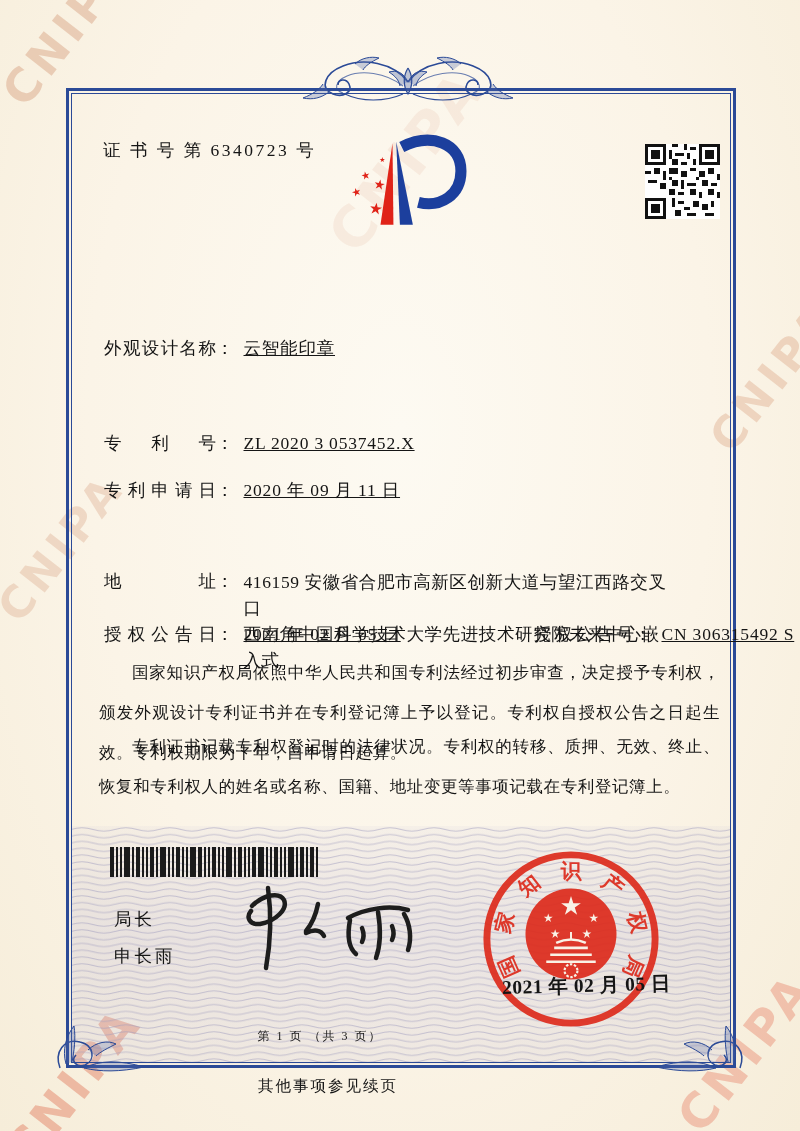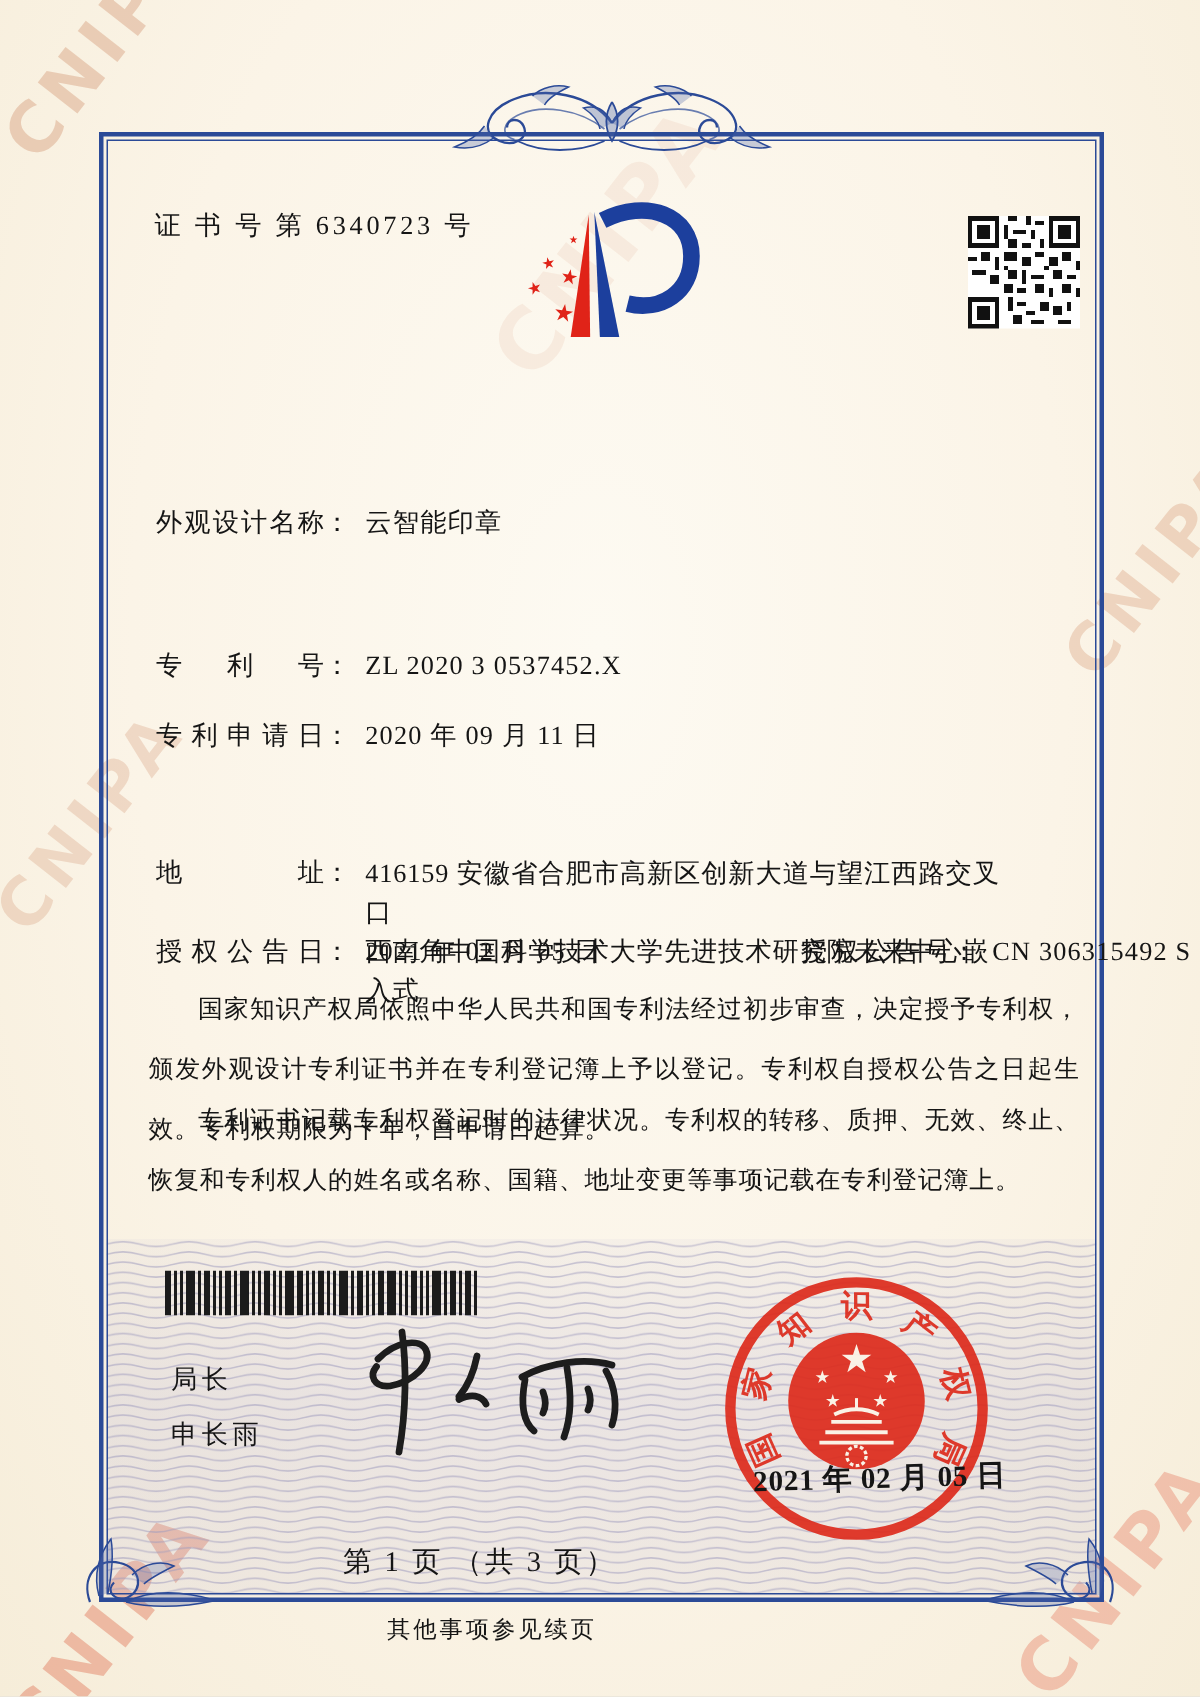--- a/index.html
+++ b/index.html
@@ -32,35 +32,35 @@
   .cornerfl.left { left:52px; top:1020px; }
   .cornerfl.right { right:52px; top:1020px; transform:scaleX(-1); }
   .cert-no { position:absolute; left:103px; top:138px; font-size:17.5px; letter-spacing:2.5px; }
   .qr { position:absolute; left:645px; top:144px; width:75px; height:75px; }
   .logo { position:absolute; left:337px; top:129px; width:148px; height:108px; }
   .title { position:absolute; left:0; top:241px; width:800px; text-align:center;
     font-size:39px; font-weight:bold; letter-spacing:7px; }
   .field { position:absolute; left:104px; font-size:17.5px; white-space:nowrap; }
   .field .lbl { display:inline-block; width:112px; text-align:justify; text-align-last:justify; }
   .field .colon { display:inline-block; margin-right:10px; }
-  .field .val { letter-spacing:0.8px; }
+  .field .val { letter-spacing:0.8px;text-decoration:underline; }
   .addr-wrap { display:inline-block; vertical-align:top; white-space:normal; width:430px; line-height:26px; letter-spacing:0.6px; }
   .grant2 { position:absolute; left:430px; top:0; }
   .grant2 .lbl { width:100px; }
   .para { position:absolute; left:99px; width:621px; font-size:16.5px; line-height:40px;
     text-indent:2em; letter-spacing:0.6px; text-align:justify; }
   .barcode { position:absolute; left:110px; top:847px; width:210px; height:30px; }
   .director { position:absolute; left:114px; font-size:17.5px; font-weight:normal;
     font-family:"Liberation Sans","DejaVu Sans",sans-serif; letter-spacing:3px; }
   .signature { position:absolute; left:222px; top:880px; width:212px; height:100px; }
   .seal { position:absolute; left:477px; top:845px; width:188px; height:188px; }
   .seal-date { position:absolute; left:502px; top:972px; width:160px; font-size:19.5px;
     font-weight:bold; letter-spacing:0.5px; transform:rotate(-1.5deg); white-space:nowrap; }
   .page-info { position:absolute; left:0; top:1028px; width:640px; text-align:center;
-    font-size:19px; letter-spacing:2px; }
+    font-size:12px; letter-spacing:2px; }
   .cont-note { position:absolute; left:0; top:1076px; width:656px; text-align:center;
     font-size:15.5px; letter-spacing:2px; }
 </style>
 </head>
 <body>
 
 <div class="page">
 
   <div class="wm" style="left:-22px; top:2px; font-size:46px; color:rgba(213,152,118,0.42);">CNIPA</div>
   <div class="wm" style="left:300px; top:128px; font-size:56px; color:rgba(224,170,140,0.16);">CNIPA</div>

